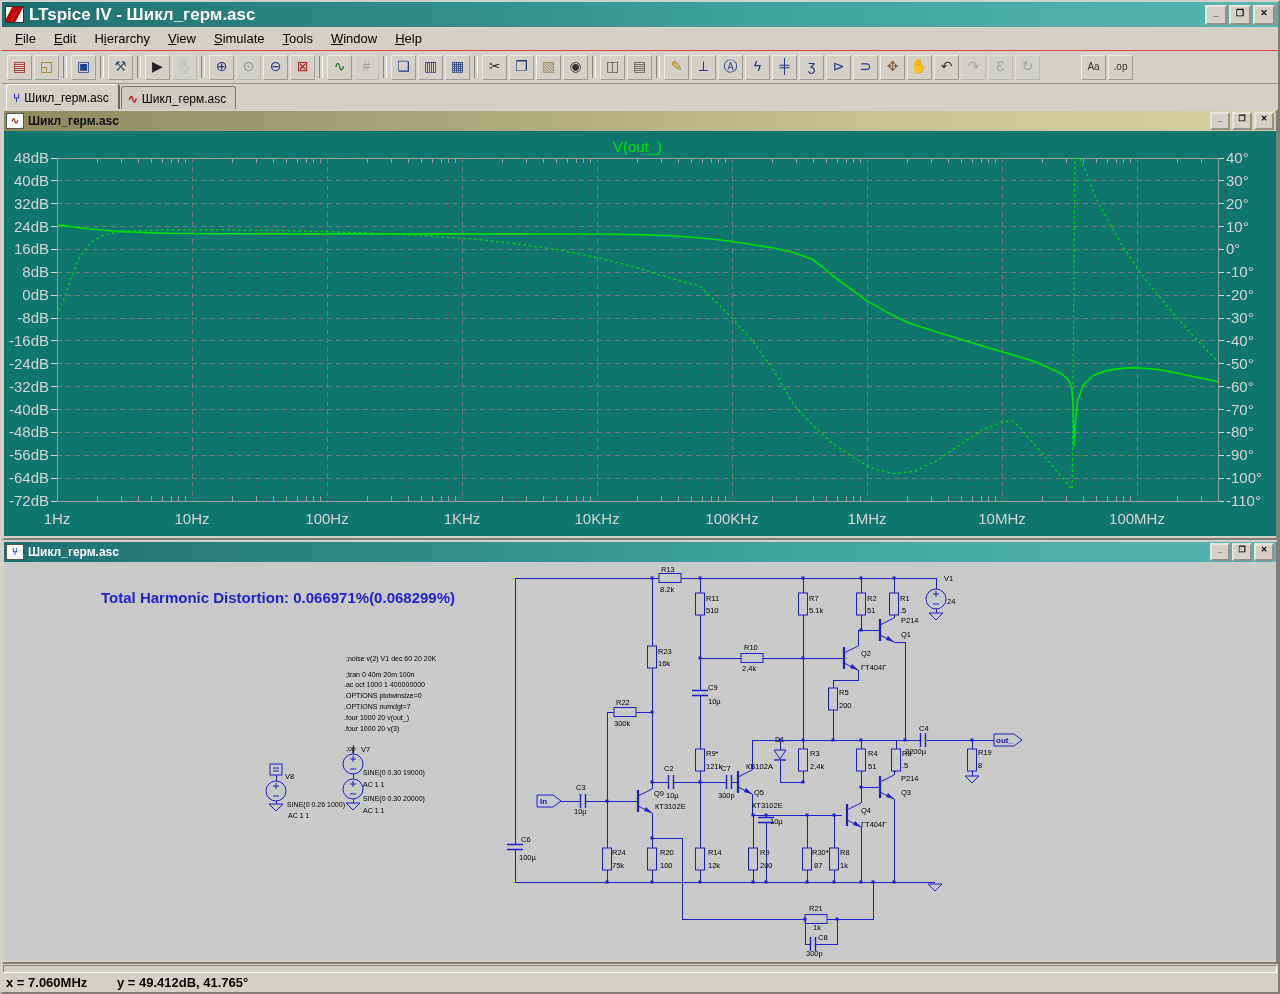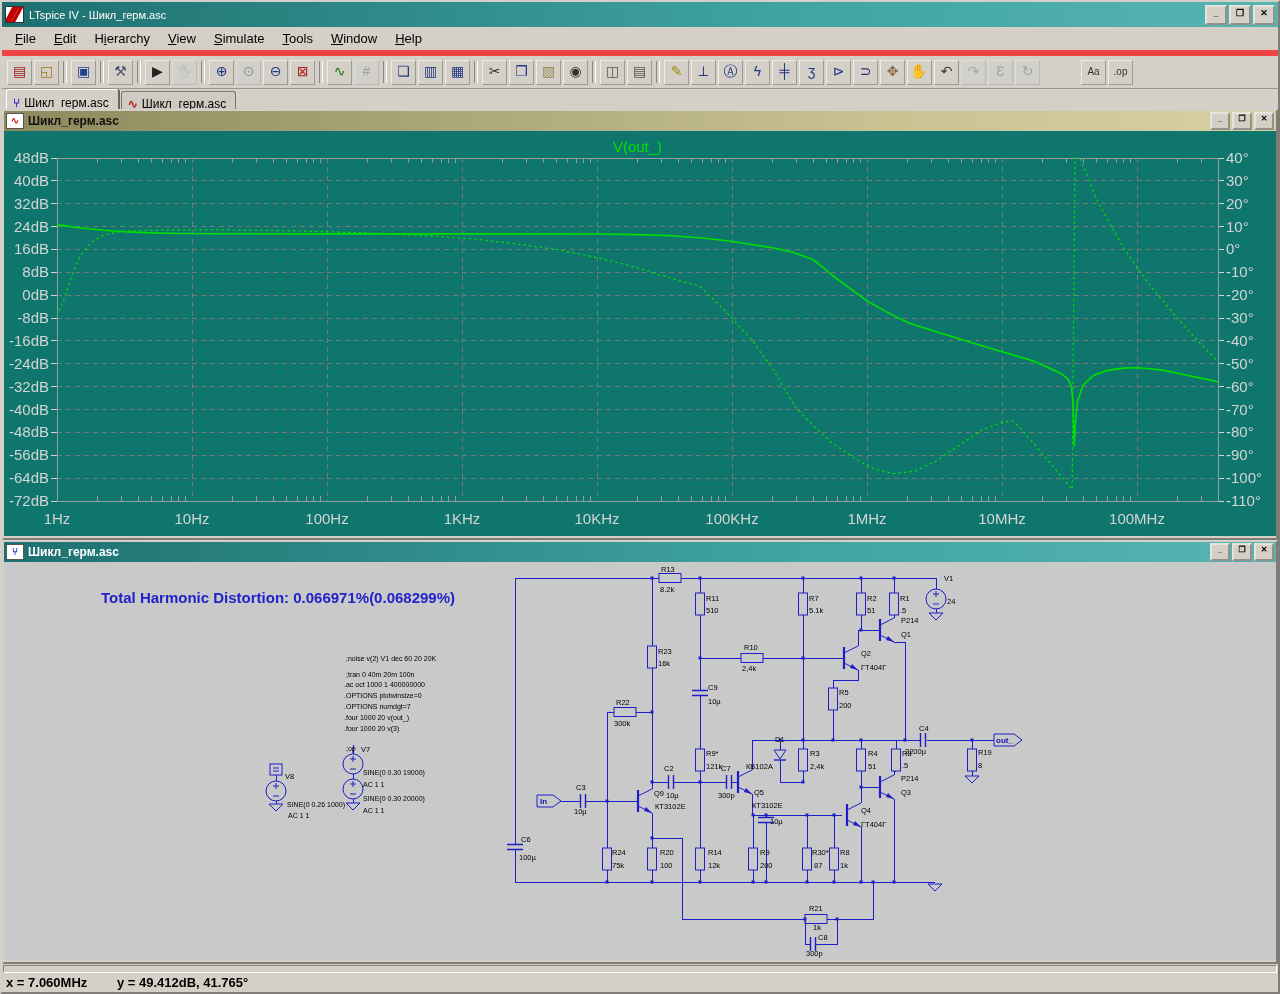--- a/index.html
+++ b/index.html
@@ -5,26 +5,26 @@
   html,body{margin:0;padding:0;}
   body{width:1280px;height:994px;overflow:hidden;background:#D4D0C8;
        font-family:"Liberation Sans",sans-serif;box-sizing:border-box;
        border:2px outset #D4D0C8;position:relative;}
   
   .titlebar{height:25px;background:linear-gradient(90deg,#1E7070,#3FA3A0 60%,#56B5B2);
             display:flex;align-items:center;padding:0 3px;color:#fff;}
   .tb-logo{width:17px;height:15px;background:#fff;margin-right:5px;position:relative;overflow:hidden;border:1px solid #333;}
   .tb-logo::before{content:"";position:absolute;left:2px;top:-3px;width:7px;height:22px;background:#C00000;transform:skewX(-28deg);}
   .tb-logo::after{content:"";position:absolute;left:9px;top:-3px;width:4px;height:22px;background:#C00000;transform:skewX(-28deg);}
-  .tb-title{font-weight:normal;font-size:11px;flex:1;white-space:nowrap;}
+  .tb-title{font-weight:bold;font-size:17px;flex:1;white-space:nowrap;}
   .winbtns{display:flex;gap:2px;}
   .winbtn{width:18px;height:16px;background:#D4D0C8;border:2px outset #E8E4DC;font-size:9px;
           line-height:12px;text-align:center;color:#000;font-weight:bold;font-family:"Liberation Sans",sans-serif;}
   
-  .menubar{height:23px;display:flex;align-items:center;padding-left:6px;border-bottom:6px solid #ef4444;}
+  .menubar{height:23px;display:flex;align-items:center;padding-left:6px;border-bottom:1px solid #ef4444;}
   .mi{font-size:13px;color:#000;padding:3px 7px;margin-right:4px;}
   
   .toolbar{height:32px;display:flex;align-items:center;padding-left:4px;border-bottom:1px solid #9a968e;}
   .tbtn{width:23px;height:23px;margin:0 1px;background:#D4D0C8;border:1px outset #F0EDE6;
         font-size:14px;line-height:21px;text-align:center;user-select:none;}
   .tbtn.dis{opacity:.42;filter:grayscale(1);}
   .tbtn.small{font-size:10px;line-height:22px;}
   .tsep{width:2px;height:22px;border-left:1px solid #8a867e;border-right:1px solid #fff;margin:0 3px;}
   
   .tabbar{height:27px;display:flex;align-items:flex-end;padding-left:4px;background:#D4D0C8;}

